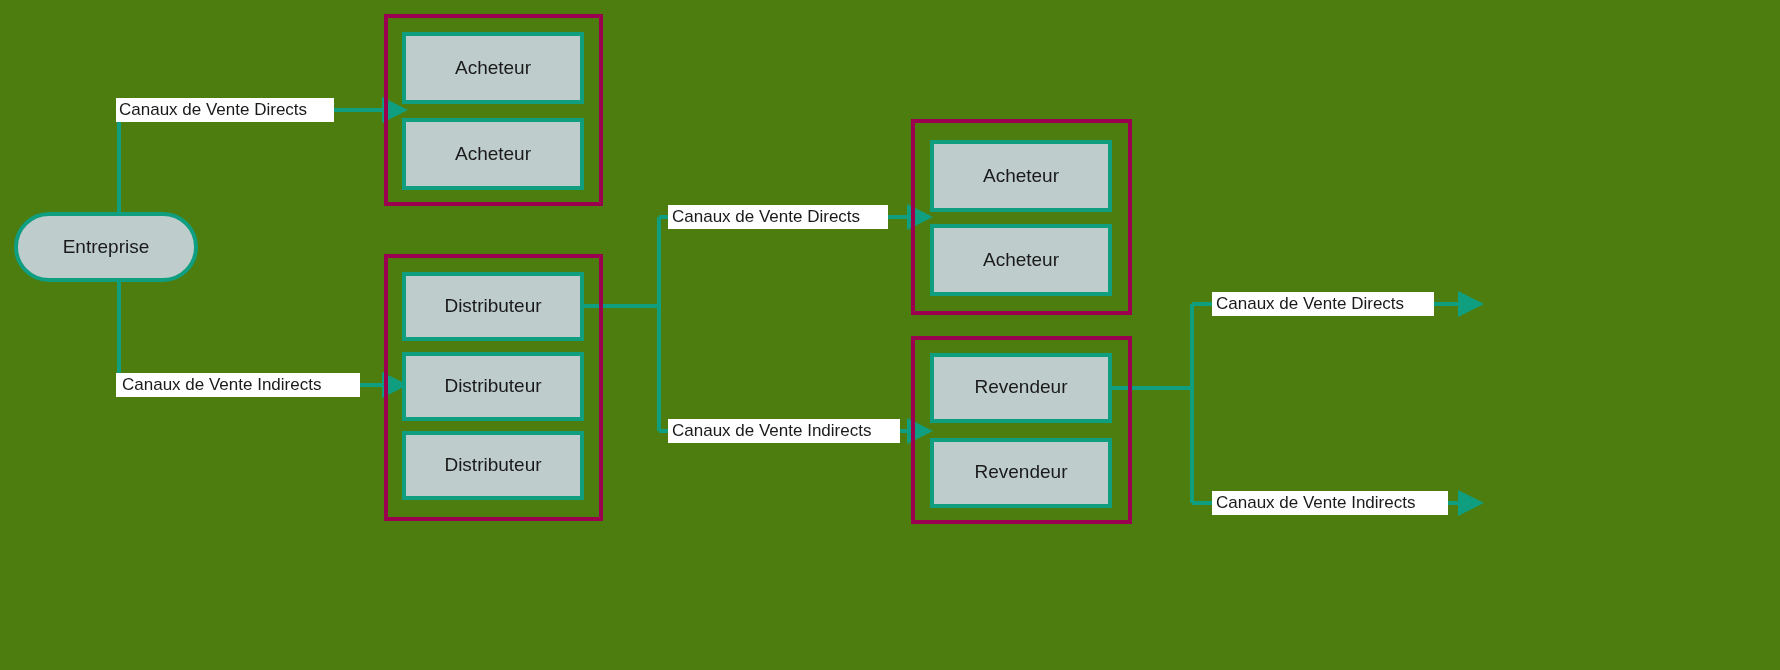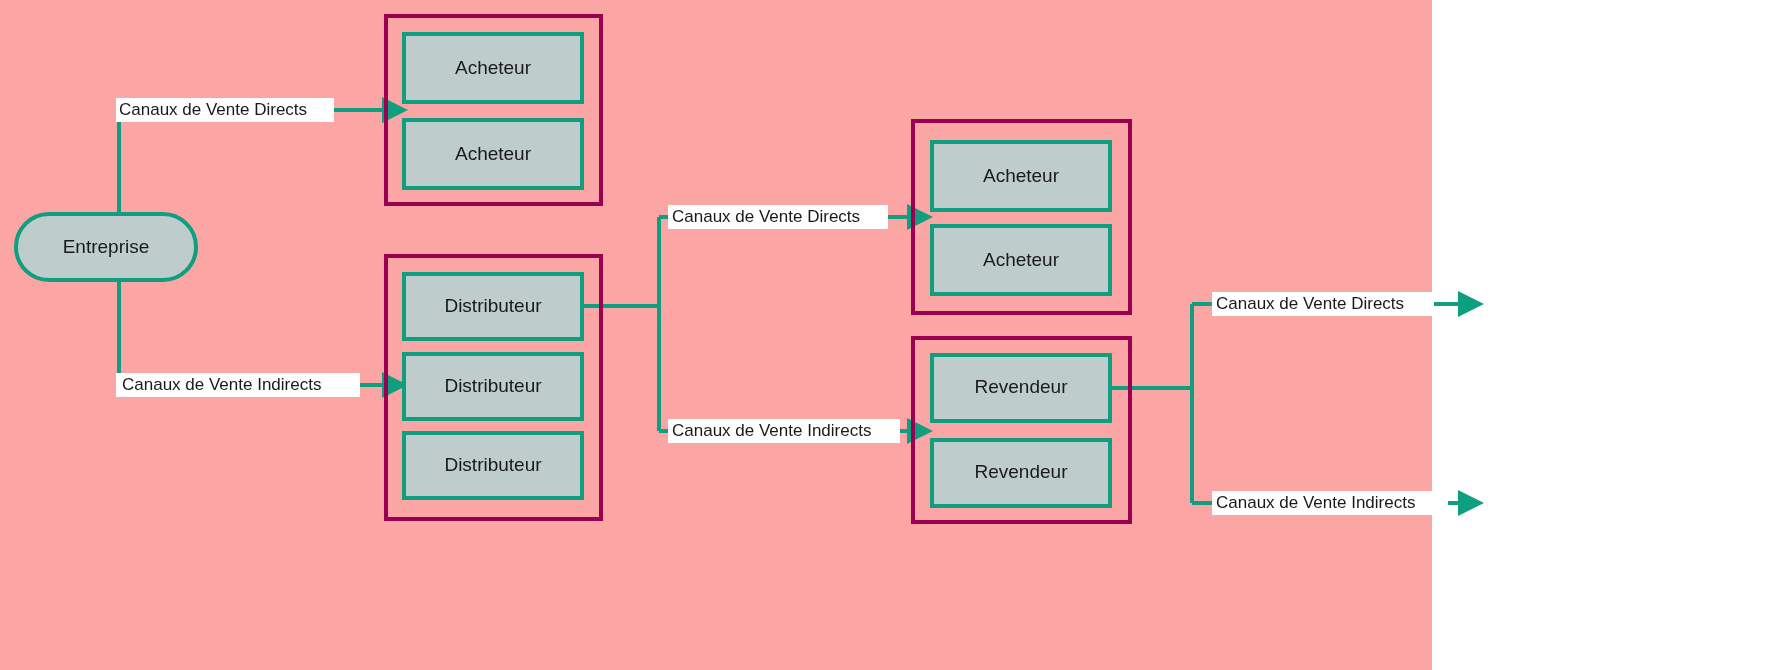--- a/index.html
+++ b/index.html
@@ -8,23 +8,23 @@
     background: #ffffff;
   }
   body {
     width: 1780px;
     height: 670px;
     overflow: hidden;
     font-family: "Liberation Sans", sans-serif;
   }
   #diagram-root {
     position: relative;
-    width: 1432px;
+    width: 1780px;
     height: 670px;
-    background: #fca5a5;
+    background: #4d7c0f;
   }
   svg#diagram-svg {
     display: block;
     width: 1780px;
     height: 670px;
   }
   .node-label {
     font-family: "Liberation Sans", sans-serif;
     font-size: 19px;
     fill: #1a1a1a;

